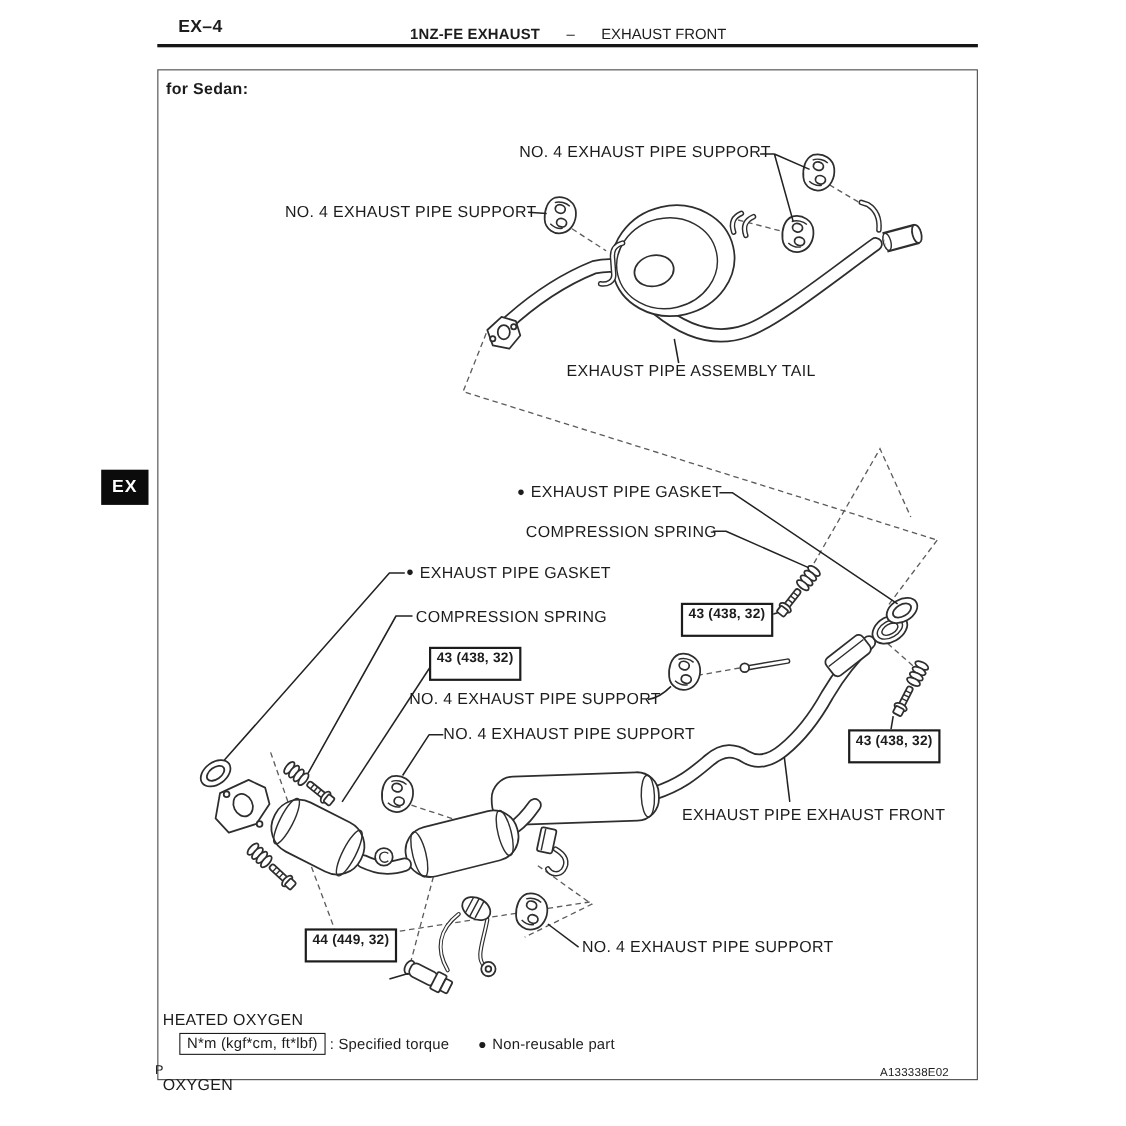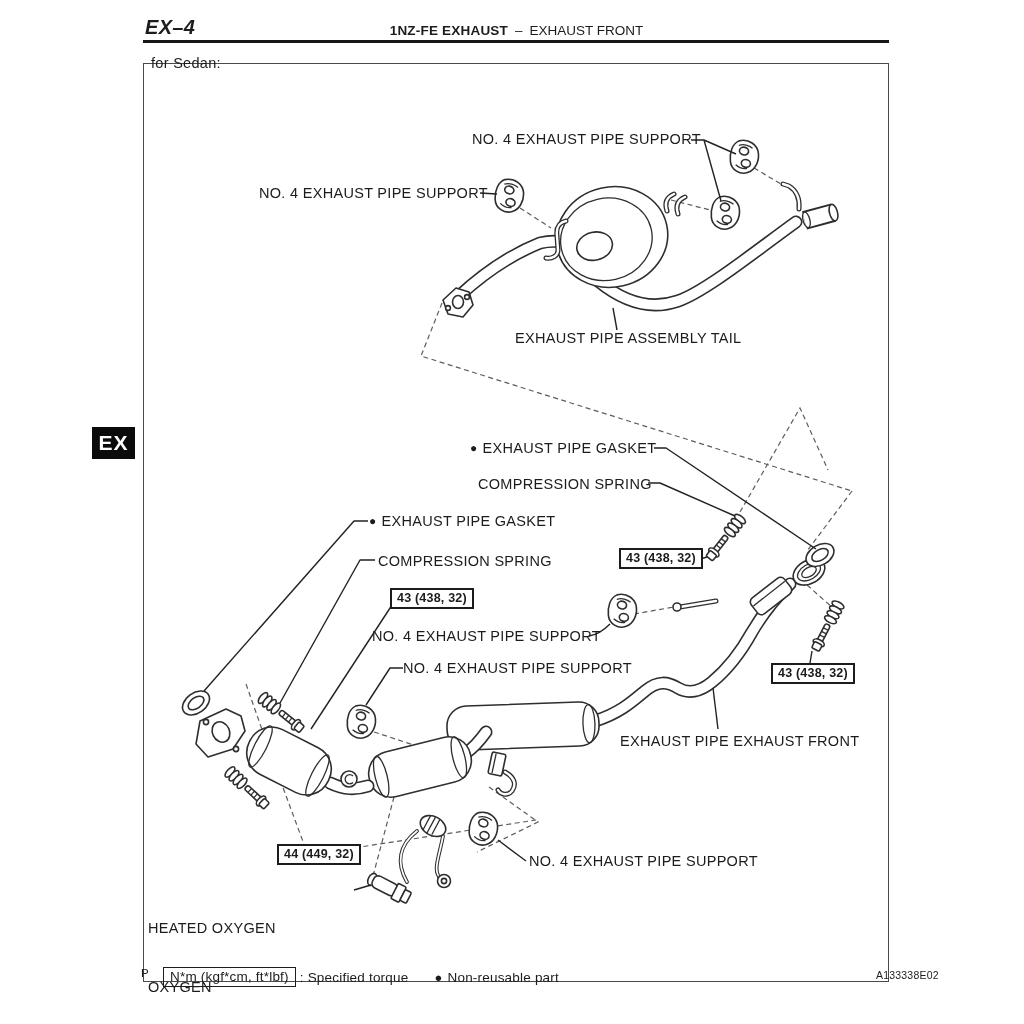--- a/index.html
+++ b/index.html
@@ -1,41 +1,41 @@
 <!DOCTYPE html>
 <html><head>
 <meta charset="utf-8">
 <style>
   html,body{margin:0;padding:0;}
   body{width:1024px;height:1024px;background:#fff;position:relative;overflow:hidden;
        font-family:"Liberation Sans","DejaVu Sans",sans-serif;color:#1c1c1c;}
   .abs{position:absolute;}
   
-  .page-code{left:145px;top:16px;font-size:20px;font-weight:bold;letter-spacing:.3px;font-style:italic;}
-  .hdr-center{left:143px;top:23px;width:747px;display:flex;justify-content:center;align-items:baseline;gap:7px;font-size:13.5px;}
+  .page-code{left:162px;top:16px;font-size:16px;font-weight:bold;letter-spacing:.3px;}
+  .hdr-center{left:143px;top:23px;width:747px;display:flex;justify-content:center;align-items:baseline;gap:24px;font-size:13.5px;}
   .hdr-bold{font-weight:bold;letter-spacing:.2px;}
   .hdr-rule{left:143px;top:40px;width:746px;height:2.5px;background:#161616;}
   
   .frame{left:143px;top:63px;width:744px;height:917px;border:1.6px solid #4a4a4a;background:#fff;}
-  .variant{left:151px;top:56px;font-size:14.5px;font-weight:normal;letter-spacing:.2px;text-align:center;}
+  .variant{left:151px;top:74px;font-size:14.5px;font-weight:bold;letter-spacing:.2px;text-align:center;}
   
   .ex-tab{left:92px;top:427px;width:43px;height:32px;background:#0b0b0b;color:#fff;
-          display:flex;align-items:center;justify-content:center;font-size:21px;font-weight:bold;letter-spacing:1px;}
+          display:flex;align-items:center;justify-content:center;font-size:16px;font-weight:bold;letter-spacing:1px;}
   
   .lbl{font-size:14.5px;letter-spacing:.3px;white-space:nowrap;line-height:1;}
   .lbl .bullet{font-size:12px;margin-right:5px;position:relative;top:-1px;}
   .two-line span{display:block;line-height:19px;margin-top:40px;}
-  .torque{border:2px solid #1c1c1c;background:#fff;padding:1px 5px 2px;font-weight:bold;
+  .torque{border:2px solid #1c1c1c;background:#fff;padding:1px 5px 12px;font-weight:bold;
           font-size:12.5px;white-space:nowrap;letter-spacing:.2px;}
   
-  .legend{left:163px;top:939px;display:flex;align-items:center;font-size:13.5px;letter-spacing:.2px;margin-top:28px;}
+  .legend{left:163px;top:939px;display:flex;align-items:center;font-size:13.5px;letter-spacing:.2px;}
   .legend .unit-box{border:1.6px solid #1c1c1c;padding:1px 6px 2px;margin-right:4px;}
   .legend .nr-bullet{font-size:13px;margin:0 5px 0 26px;}
   .pmark{left:141px;top:967px;font-size:11.5px;}
-  .figcode{left:876px;top:969px;font-size:10.5px;letter-spacing:.2px;}
+  .figcode{left:800px;top:969px;font-size:10.5px;letter-spacing:.2px;}
   svg{position:absolute;left:0;top:0;}
   
   .po{fill:none;stroke:#2e2e2e;stroke-width:13;stroke-linecap:round;stroke-linejoin:round;}
   .pw{fill:none;stroke:#fff;stroke-width:9.8;stroke-linecap:round;stroke-linejoin:round;}
   .to{fill:none;stroke:#2e2e2e;stroke-width:19;stroke-linecap:butt;}
   .tw{fill:none;stroke:#fff;stroke-width:15;stroke-linecap:butt;}
   .ro{fill:none;stroke:#2e2e2e;stroke-width:5;stroke-linecap:round;stroke-linejoin:round;}
   .rw{fill:none;stroke:#fff;stroke-width:2.4;stroke-linecap:round;stroke-linejoin:round;}
   .wo{fill:none;stroke:#2e2e2e;stroke-width:3.8;stroke-linecap:round;}
   .ww{fill:none;stroke:#fff;stroke-width:1.7;stroke-linecap:round;}

